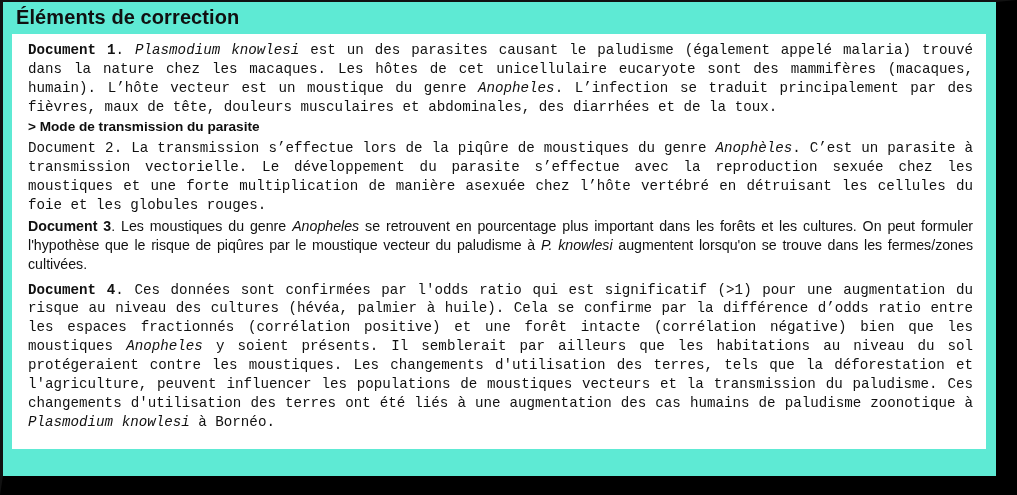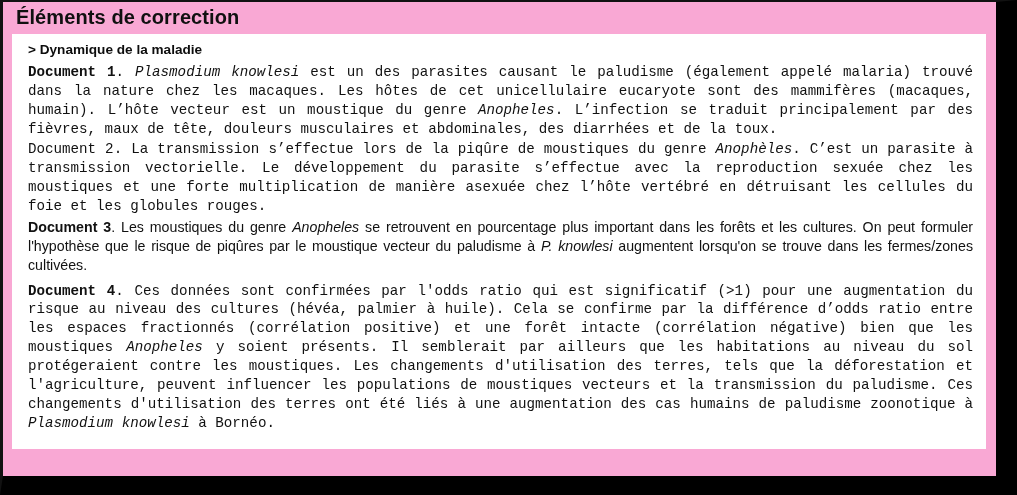--- a/index.html
+++ b/index.html
@@ -16,21 +16,21 @@
   }
 
   
   .doc-frame {
     position: absolute;
     left: 0;
     top: 0;
     width: 1017px;
     height: 495px;
     box-sizing: border-box;
-    background: #f9a8d4;
+    background: #5eead4;
     border-top: 2px solid #111111;
     border-left: 3px solid #111111;
     border-right: 21px solid #000000;
     border-bottom: 19px solid #000000;
   }
 
   .doc-inner {
     position: relative;
     width: 100%;
     height: 100%;
@@ -90,27 +90,27 @@
 <body>
 
 <div class="doc-frame">
   <div class="doc-inner">
 
     <div class="doc-title">Éléments de correction</div>
 
     <div class="content-sheet">
 
       <div class="block">
-        <div class="section-heading">&gt; Dynamique de la maladie</div>
         <p class="para">
           <span class="b">Document 1</span><span>. </span><span class="i">Plasmodium knowlesi</span><span> est un des parasites causant le paludisme (également appelé malaria) trouvé dans la nature chez les macaques. Les hôtes de cet unicellulaire eucaryote sont des mammifères (macaques, humain). L’hôte vecteur est un moustique du genre </span><span class="i">Anopheles</span><span>. L’infection se traduit principalement par des fièvres, maux de tête, douleurs musculaires et abdominales, des diarrhées et de la toux.</span>
         </p>
       </div>
 
       <div class="block">
+        <div class="section-heading">&gt; Mode de transmission du parasite</div>
         <p class="para">
           <span>Document 2.  La transmission s’effectue lors de la piqûre de moustiques du genre </span><span class="i">Anophèles</span><span>. C’est un parasite à transmission vectorielle. Le développement du parasite s’effectue avec la reproduction sexuée chez les moustiques et une forte multiplication de manière asexuée chez l’hôte vertébré en détruisant les cellules du foie et les globules rouges.</span>
         </p>
       </div>
 
       <div class="block">
         <p class="para">
           <span class="b">Document 3</span><span>. Les moustiques du genre </span><span class="i">Anopheles</span><span> se retrouvent en pourcentage plus important dans les forêts et les cultures. On peut formuler l'hypothèse que le risque de piqûres par le moustique vecteur du paludisme à </span><span class="i">P. knowlesi</span><span> augmentent lorsqu'on se trouve dans les fermes/zones cultivées.</span>
         </p>
         <p class="para">

